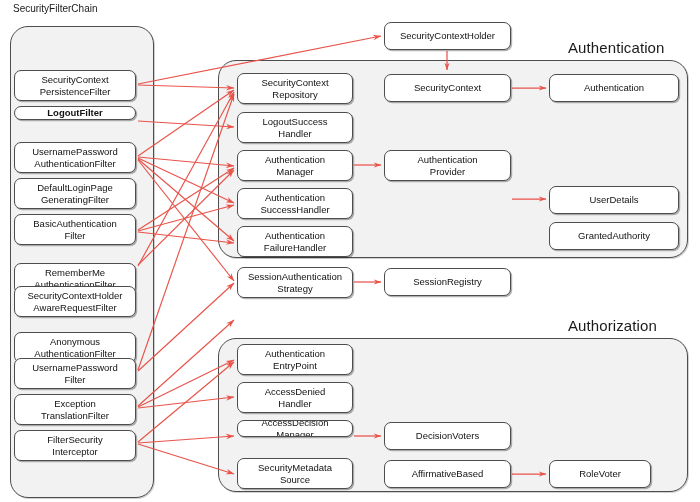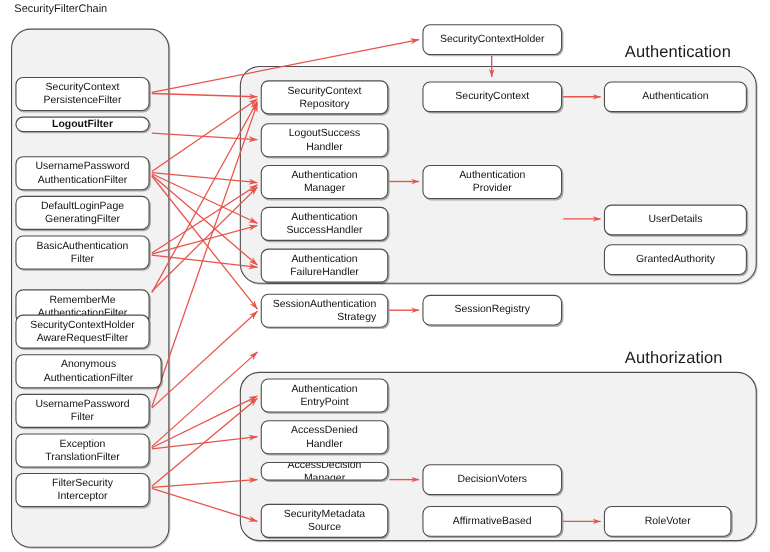--- a/index.html
+++ b/index.html
@@ -188,21 +188,21 @@
   <div class="box" style="left:14px; top:263px; width:122px; height:31px;">
     <span>RememberMe
 AuthenticationFilter</span>
     </div>
 
   <div class="box" style="left:14px; top:286px; width:122px; height:31px;">
     <span>SecurityContextHolder
 AwareRequestFilter</span>
     </div>
 
-  <div class="box" style="left:14px; top:322px; width:133px; height:31px;">
+  <div class="box" style="left:14px; top:332px; width:122px; height:31px;">
     <span>Anonymous
 AuthenticationFilter</span>
     </div>
 
   <div class="box" style="left:14px; top:358px; width:122px; height:31px;">
     <span>UsernamePassword
 Filter</span>
     </div>
 
   <div class="box" style="left:14px; top:394px; width:122px; height:31px;">
@@ -233,21 +233,21 @@
   <div class="box" style="left:237px; top:188px; width:116px; height:31px;">
     <span>Authentication
 SuccessHandler</span>
     </div>
 
   <div class="box" style="left:237px; top:226px; width:116px; height:31px;">
     <span>Authentication
 FailureHandler</span>
     </div>
 
-  <div class="box" style="left:237px; top:267px; width:116px; height:31px;text-align:right;">
+  <div class="box" style="left:237px; top:267px; width:116px; height:31px;">
     <span>SessionAuthentication
 Strategy</span>
     </div>
 
 
   <div class="box" style="left:237px; top:344px; width:116px; height:31px;">
     <span>Authentication
 EntryPoint</span>
     </div>
 
@@ -297,17 +297,17 @@
     </div>
 
   <div class="box" style="left:384px; top:460px; width:127px; height:28px;">
     <span>AffirmativeBased</span>
     </div>
 
   <div class="box" style="left:384px; top:422px; width:127px; height:28px;">
     <span>DecisionVoters</span>
     </div>
 
-  <div class="box" style="left:549px; top:460px; width:116px; height:28px;">
+  <div class="box" style="left:549px; top:460px; width:102px; height:28px;">
     <span>RoleVoter</span>
     </div>
 
 </div>
 
 </body></html>

